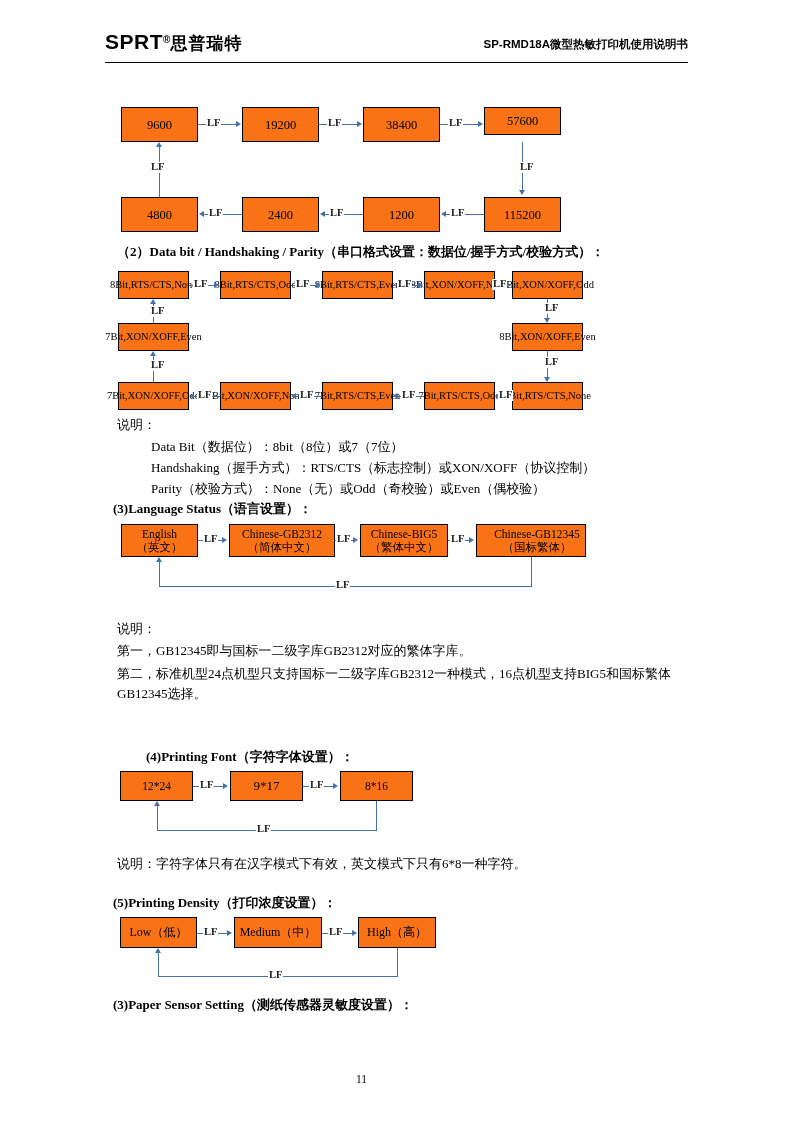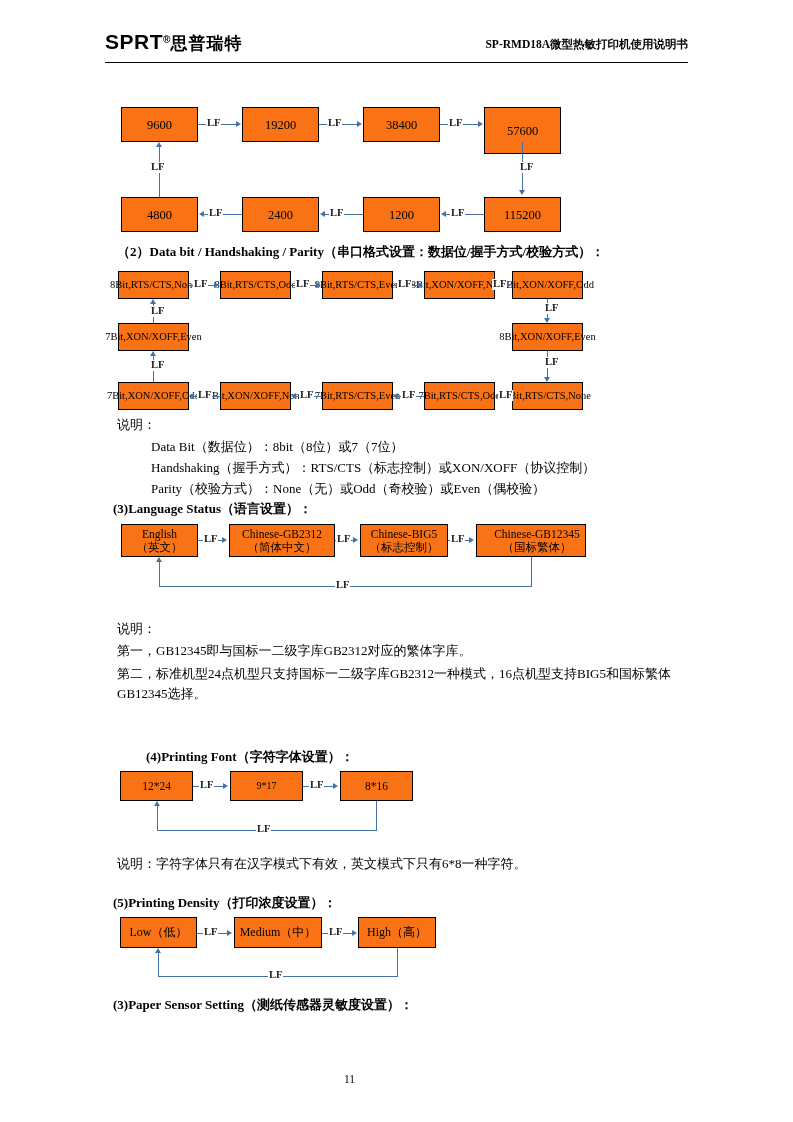--- a/index.html
+++ b/index.html
@@ -43,21 +43,21 @@
   }
   .brand-cn {
     font-size: 17px;
     font-weight: bold;
     letter-spacing: 1px;
   }
   .header-right {
     position: absolute;
     right: 0;
     top: 7px;
-    font-family: Liberation Serif, serif;
+    font-family: Liberation Sans, sans-serif;
     font-size: 11.5px;
     font-weight: bold;
     white-space: nowrap;
   }
   .header-rule {
     position: absolute;
     left: 105px;
     top: 62px;
     width: 583px;
     height: 0;
@@ -137,21 +137,21 @@
   .para {
     position: absolute;
     font-size: 13px;
     white-space: nowrap;
   }
   .para.wrap { white-space: normal; line-height: 1.5; }
   .indent { padding-left: 34px; }
 
   .page-num {
     position: absolute;
-    left: 4px;
+    left: 16px;
     top: 1073px;
     width: 691px;
     text-align: center;
     font-size: 11.5px;
   }
 </style>
 </head>
 <body>
 
 <div class="page-header">
@@ -160,21 +160,21 @@
   </div>
   <div class="header-right">SP-RMD18A微型热敏打印机使用说明书</div>
 </div>
 <div class="header-rule"></div>
 
 <div>
 
   <div class="node" style="left:121px;top:107px;width:77px;height:35px;">9600</div>
   <div class="node" style="left:242px;top:107px;width:77px;height:35px;">19200</div>
   <div class="node" style="left:363px;top:107px;width:77px;height:35px;">38400</div>
-  <div class="node" style="left:484px;top:107px;width:77px;height:47px;">57600</div>
+  <div class="node" style="left:484px;top:107px;width:77px;height:28px;">57600</div>
 
   <div class="node" style="left:121px;top:197px;width:77px;height:35px;">4800</div>
   <div class="node" style="left:242px;top:197px;width:77px;height:35px;">2400</div>
   <div class="node" style="left:363px;top:197px;width:77px;height:35px;">1200</div>
   <div class="node" style="left:484px;top:197px;width:77px;height:35px;">115200</div>
 
   <div class="hline" style="left:198px;top:124px;width:38px;"></div>
   <div class="arrow right" style="left:236px;top:121px;"></div>
   <div class="lf-label" style="left:206px;top:118px;">LF</div>
 
@@ -285,21 +285,21 @@
   <div class="node lang" style="left:121px;top:524px;width:77px;height:33px;flex-direction:column;">
     <span>English</span>
     <span>（英文）</span>
   </div>
   <div class="node lang" style="left:229px;top:524px;width:106px;height:33px;flex-direction:column;">
     <span>Chinese-GB2312</span>
     <span>（简体中文）</span>
   </div>
   <div class="node lang" style="left:360px;top:524px;width:88px;height:33px;flex-direction:column;">
     <span>Chinese-BIG5</span>
-    <span>（标志控制）</span>
+    <span>（繁体中文）</span>
   </div>
   <div class="node lang" style="left:476px;top:524px;width:110px;height:33px;flex-direction:column;padding-left:12px;">
     <span>Chinese-GB12345</span>
     <span>（国标繁体）</span>
   </div>
 
   <div class="hline" style="left:198px;top:540px;width:25px;"></div>
   <div class="arrow right" style="left:222px;top:537px;"></div>
   <div class="lf-label" style="left:203px;top:534px;">LF</div>
 
@@ -319,21 +319,21 @@
 </div>
 
 <div class="para" style="left:117px;top:620px;">说明：</div>
 <div class="para" style="left:117px;top:642px;">第一，GB12345即与国标一二级字库GB2312对应的繁体字库。</div>
 <div class="para wrap" style="left:117px;top:664px;width:565px;">第二，标准机型24点机型只支持国标一二级字库GB2312一种模式，16点机型支持BIG5和国标繁体GB12345选择。</div>
 
 <div class="sec-head" style="left:113px;top:748px;margin-left:33px;">(4)Printing Font（字符字体设置）：</div>
 
 <div>
   <div class="node" style="left:120px;top:771px;width:73px;height:30px;font-size:11.5px;">12*24</div>
-  <div class="node" style="left:230px;top:771px;width:73px;height:30px;font-size:10px;text-align:center;">9*17</div>
+  <div class="node" style="left:230px;top:771px;width:73px;height:30px;font-size:13px;text-align:center;">9*17</div>
   <div class="node" style="left:340px;top:771px;width:73px;height:30px;font-size:11.5px;">8*16</div>
 
   <div class="hline" style="left:193px;top:786px;width:31px;"></div>
   <div class="arrow right" style="left:223px;top:783px;"></div>
   <div class="lf-label" style="left:199px;top:780px;">LF</div>
 
   <div class="hline" style="left:303px;top:786px;width:31px;"></div>
   <div class="arrow right" style="left:333px;top:783px;"></div>
   <div class="lf-label" style="left:309px;top:780px;">LF</div>
 

